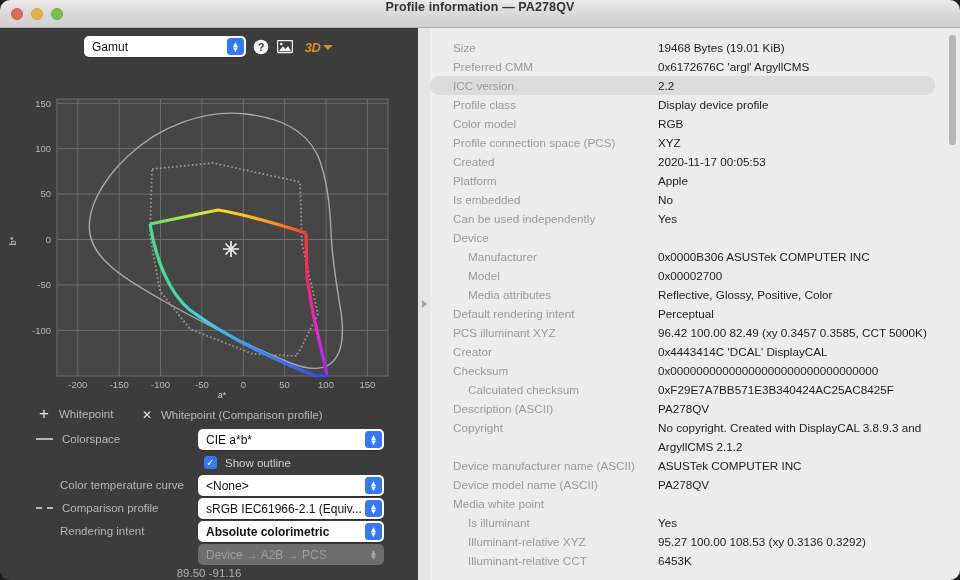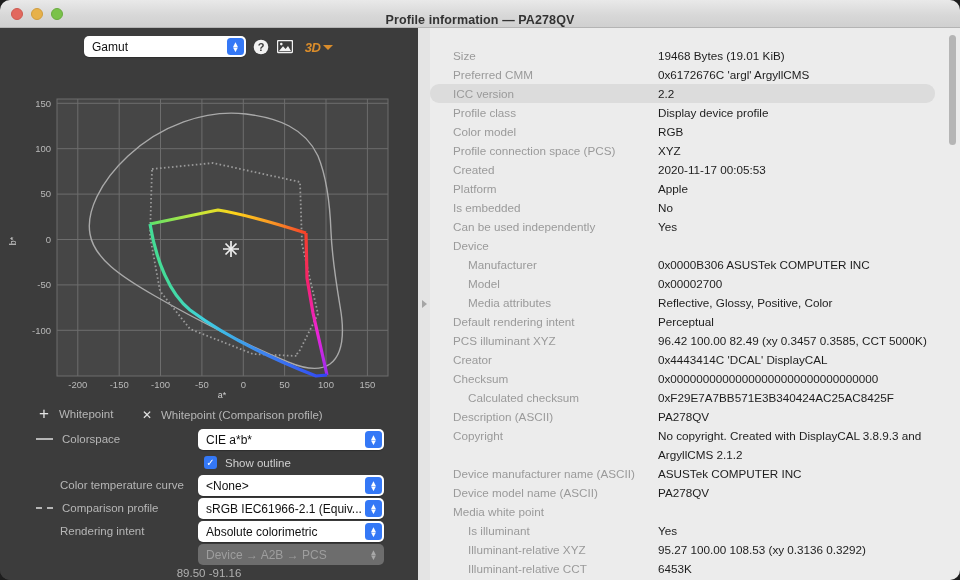--- a/index.html
+++ b/index.html
@@ -15,21 +15,21 @@
     border-radius: 10px;
     overflow: hidden;
     background: #3a3a3a;
   }
   
   .titlebar {
     position: absolute; top: 0; left: 0;
     width: 960px; height: 28px;
     background: linear-gradient(to bottom, #e9e9e9 0%, #d8d8d8 55%, #d0d0d0 100%);
     border-bottom: 1px solid #b4b4b4;
-    display: flex; align-items: flex-end;
+    display: flex; align-items: flex-start;
   }
   .traffic {
     display: flex; gap: 8px;
     position: absolute; left: 11px; top: 8px;
   }
   .tl { width: 12px; height: 12px; border-radius: 50%; }
   .tl.red    { background: #e2685e; border: 1px solid #cc5a51; }
   .tl.yellow { background: #e7b14a; border: 1px solid #cf9d3f; }
   .tl.green  { background: #7ac24a; border: 1px solid #6aab40; }
   .title-text {
@@ -134,21 +134,21 @@
     border-bottom: 4px solid transparent;
     border-left: 5px solid #a5a5a5;
   }
   
   .right-panel {
     position: absolute; top: 28px; left: 430px;
     width: 530px; height: 552px;
     background: #ececec;
     overflow: hidden;
   }
-  .prop-list { position: absolute; top: 0; left: 0; width: 515px; padding-top: 18px; }
+  .prop-list { position: absolute; top: 0; left: 0; width: 515px; padding-top: 10px; }
   .prop-row {
     display: flex; align-items: flex-start;
     height: 19px; padding-left: 23px;
     font-size: 11.7px;
   }
   .prop-row.tall { height: 38px; }
   .prop-row.selected { background: #dcdcdc; border-radius: 9px; margin-right: 10px; }
   .prop-key {
     width: 205px; flex: 0 0 205px;
     color: #9a9a9a; line-height: 19px;
@@ -351,21 +351,21 @@
         <span>sRGB IEC61966-2.1 (Equiv...</span>
         <span class="arrowbox">
             <span>▲</span>
             <span>▼</span>
           </span>
       </div>
 
       <div class="ctrl-row" style="left:60px; top:121px;">
         <span class="lbl">Rendering intent</span>
       </div>
-      <div class="combo" style="position:absolute;left:198px;top:117px;width:186px;">
+      <div class="combo" style="position:absolute;left:198px;top:117px;width:186px;font-weight:bold;">
         <span>Absolute colorimetric</span>
         <span class="arrowbox">
             <span>▲</span>
             <span>▼</span>
           </span>
       </div>
 
       <div class="combo disabled" style="position:absolute;left:198px;top:140px;width:186px;">
         <span>Device → A2B → PCS</span>
         <span class="arrowbox">

